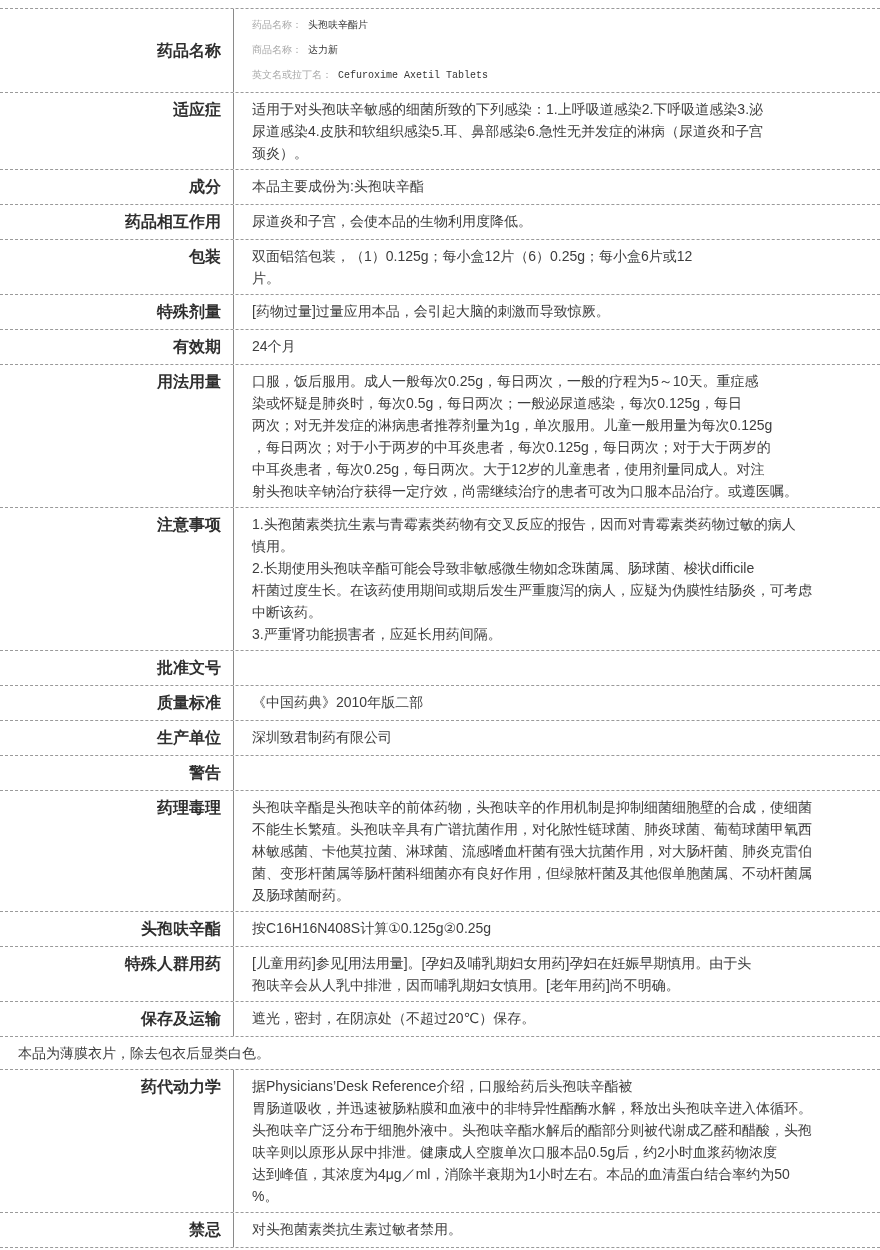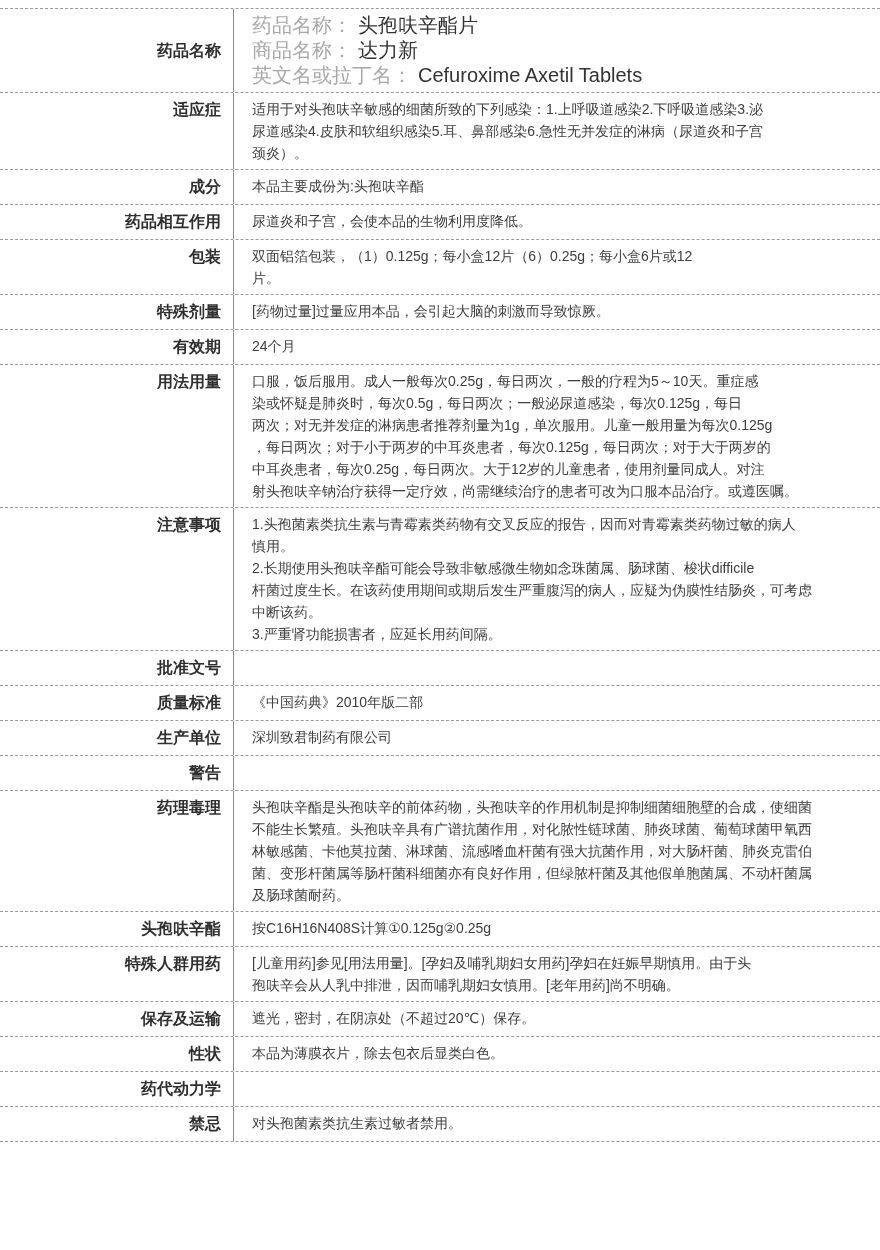--- a/index.html
+++ b/index.html
@@ -51,21 +51,22 @@
     align-items: center;
     justify-content: flex-end;
   }
   .row-first .t-content {
     white-space: normal;
     padding-top: 4px;
     padding-bottom: 4px;
   }
   .sub-row {
     line-height: 25px;
-    font-size: 20px;
+    font-size: 10px;
+    font-family: Liberation Mono, monospace;
   }
   .sub-label {
     color: #a8a8a8;
     margin-right: 6px;
   }
   .sub-value {
     color: #333333;
   }
   .warning-row .t-content {
     min-height: 22px;
@@ -182,26 +183,31 @@
     <div class="t-content">[儿童用药]参见[用法用量]。[孕妇及哺乳期妇女用药]孕妇在妊娠早期慎用。由于头
 孢呋辛会从人乳中排泄，因而哺乳期妇女慎用。[老年用药]尚不明确。</div>
   </div>
 
   <div class="t-row">
     <div class="t-label">保存及运输</div>
     <div class="t-content">遮光，密封，在阴凉处（不超过20℃）保存。</div>
   </div>
 
   <div class="t-row">
-    <div class="t-label">性状</div>
     <div class="t-content">本品为薄膜衣片，除去包衣后显类白色。</div>
   </div>
 
   <div class="t-row">
     <div class="t-label">药代动力学</div>
+    <div class="t-content">据Physicians’Desk Reference介绍，口服给药后头孢呋辛酯被
+胃肠道吸收，并迅速被肠粘膜和血液中的非特异性酯酶水解，释放出头孢呋辛进入体循环。
+头孢呋辛广泛分布于细胞外液中。头孢呋辛酯水解后的酯部分则被代谢成乙醛和醋酸，头孢
+呋辛则以原形从尿中排泄。健康成人空腹单次口服本品0.5g后，约2小时血浆药物浓度
+达到峰值，其浓度为4μg／ml，消除半衰期为1小时左右。本品的血清蛋白结合率约为50
+%。</div>
   </div>
 
   <div class="t-row">
     <div class="t-label">禁忌</div>
     <div class="t-content">对头孢菌素类抗生素过敏者禁用。</div>
   </div>
 
 </div>
 
 </body></html>

